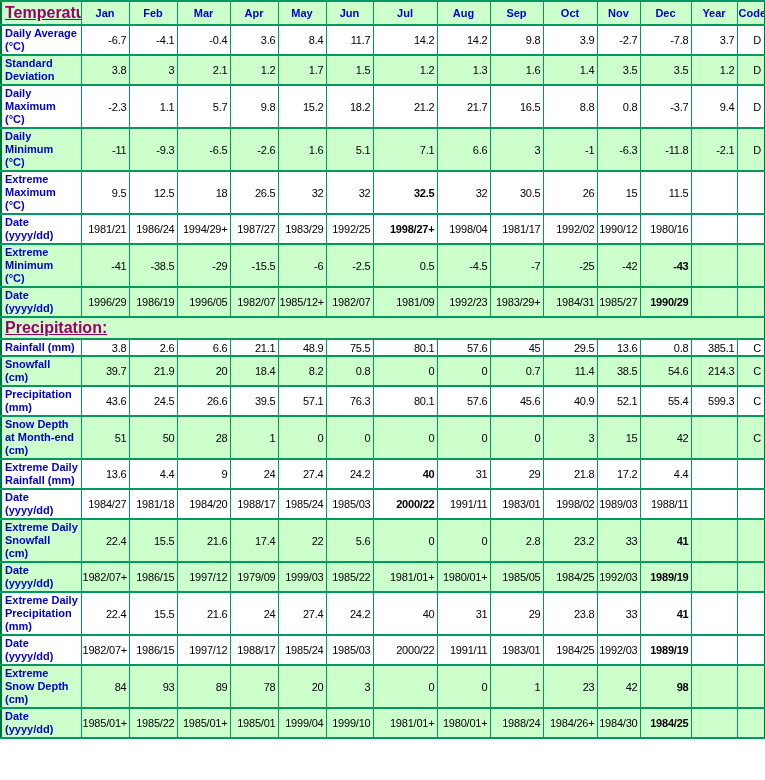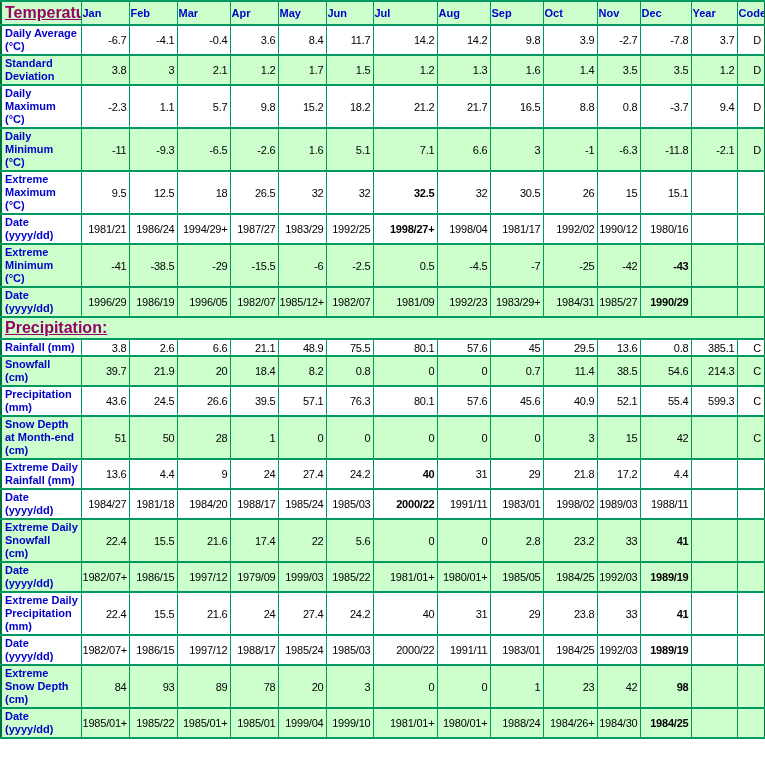--- a/index.html
+++ b/index.html
@@ -25,21 +25,21 @@
     border-bottom-width:2px;
     vertical-align:middle;
   }
   tr.green>td, tr.green>th{background:var(--row-green);}
   tr.white>td, tr.white>th{background:var(--row-white);}
   thead th{
     background:var(--row-green);
     color:var(--label-blue);
     font-size:11px;
     font-weight:bold;
-    text-align:left;
+    text-align:center;
     padding:2px 1px;
     overflow:hidden;
   }
   th.corner{text-align:left;padding-left:3px;}
   a.seclink{
     color:var(--link);
     font-weight:bold;
     font-size:16px;
     text-decoration:underline;
     cursor:pointer;
@@ -192,21 +192,21 @@
         <td class="num">12.5</td>
         <td class="num">18</td>
         <td class="num">26.5</td>
         <td class="num">32</td>
         <td class="num">32</td>
         <td class="num b">32.5</td>
         <td class="num">32</td>
         <td class="num">30.5</td>
         <td class="num">26</td>
         <td class="num">15</td>
-        <td class="num">15.1</td>
+        <td class="num">11.5</td>
         <td class="num"></td>
         <td class="num code"></td>
       </tr>
       <tr class="white">
         <td class="rowlabel">Date
 (yyyy/dd)</td>
         <td class="num">1981/21</td>
         <td class="num">1986/24</td>
         <td class="num">1994/29+</td>
         <td class="num">1987/27</td>

